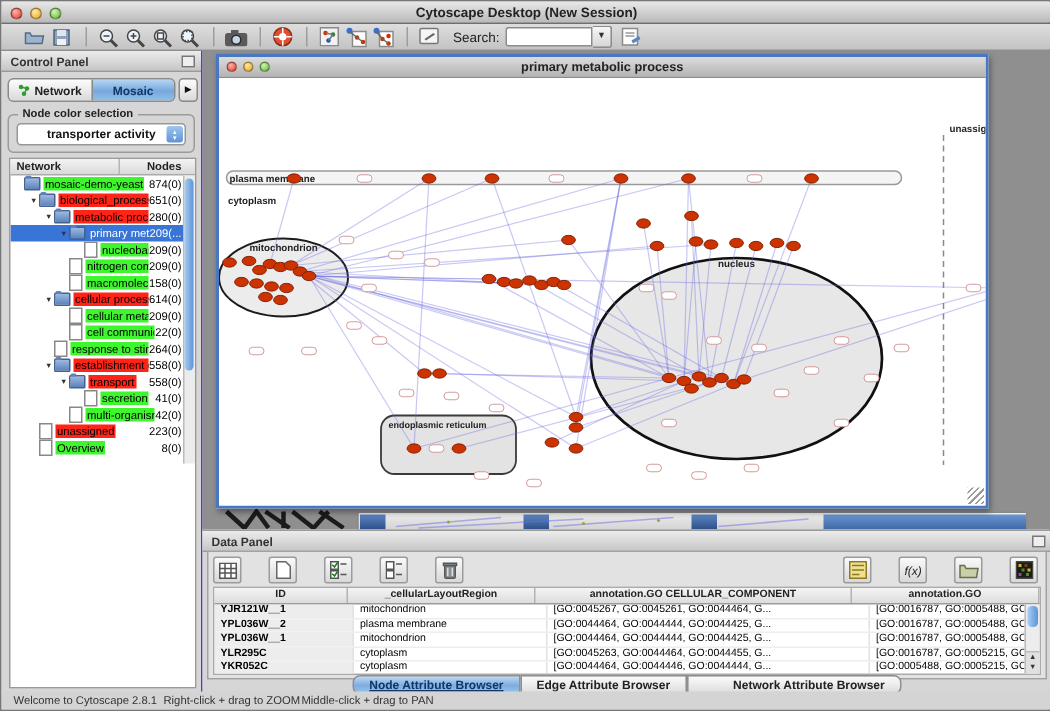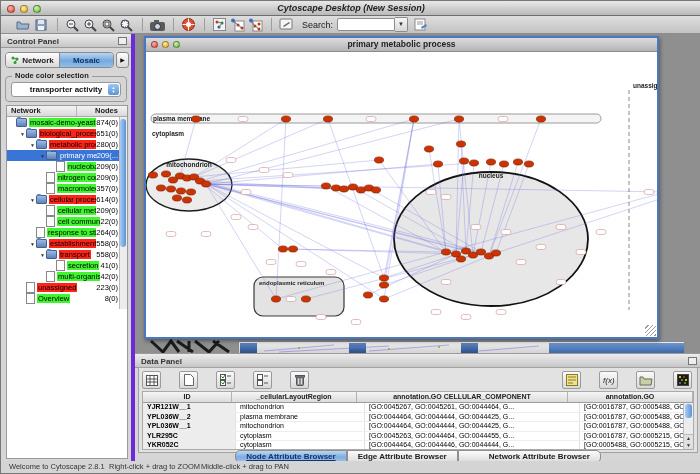--- a/index.html
+++ b/index.html
@@ -1,36 +1,36 @@
 <!DOCTYPE html>
 <html><head>
 <meta charset="utf-8">
 <style>
   html,body{margin:0;padding:0;}
   body{width:700px;height:474px;font-family:"Liberation Sans",sans-serif;-webkit-font-smoothing:antialiased;background:#d4d4d4;position:relative;overflow:hidden;}
   .app{position:absolute;inset:0;border:1px solid #777;box-sizing:border-box;}
   
-  .titlebar{position:absolute;left:0;top:0;width:700px;height:15px;background:linear-gradient(#e8e8e8,#b9b9b9);border-bottom:1px solid #6e6e6e;box-sizing:border-box;font-style:italic;}
+  .titlebar{position:absolute;left:0;top:0;width:700px;height:15px;background:linear-gradient(#e8e8e8,#b9b9b9);border-bottom:1px solid #6e6e6e;box-sizing:border-box;}
   .lights{position:absolute;left:6px;top:4px;display:flex;gap:5px;}
   .light{width:8px;height:8px;border-radius:50%;box-sizing:border-box;border:1px solid rgba(0,0,0,.35);}
   .light.red{background:radial-gradient(circle at 35% 30%,#ffb3a8,#ec6f5f 60%,#d9402e);}
   .light.yellow{background:radial-gradient(circle at 35% 30%,#ffe9b0,#f5c152 60%,#dda020);}
   .light.green{background:radial-gradient(circle at 35% 30%,#d2f3c0,#8ed460 60%,#5aa433);}
   .win-title{position:absolute;left:0;right:0;top:2px;text-align:center;font-size:9px;font-weight:bold;color:#222;}
   
   .toolbar{position:absolute;left:0;top:15px;width:700px;height:18px;background:linear-gradient(#dedede,#c3c3c3);border-bottom:1px solid #8e8e8e;box-sizing:border-box;display:flex;align-items:center;padding-left:14px;}
   .tb-btn{width:16px;height:15px;display:flex;align-items:center;justify-content:center;margin-right:2px;}
   .tb-sep{width:1px;height:13px;background:#9d9d9d;margin:0 6px;}
   .search-label{font-size:9px;color:#222;margin:0 4px 0 6px;}
   .search-box{width:56px;height:11px;background:#fff;border:1px solid #8c8c8c;border-radius:2px 0 0 2px;}
   .search-drop{width:12px;height:13px;background:linear-gradient(#f7f7f7,#d6d6d6);border:1px solid #8c8c8c;border-left:none;border-radius:0 2px 2px 0;font-size:6px;color:#333;text-align:center;line-height:13px;}
   
   .main{position:absolute;left:0;top:33px;width:700px;height:319px;}
   
-  .cpanel{position:absolute;left:0;top:0;width:134px;height:429px;background:#d6d6d6;border-right:4px solid #6d28d9;box-sizing:border-box;}
+  .cpanel{position:absolute;left:0;top:0;width:134px;height:429px;background:#d6d6d6;border-right:1px solid #6d28d9;box-sizing:border-box;}
   .panel-head{height:12px;background:linear-gradient(#ececec,#c6c6c6);border-bottom:1px solid #9a9a9a;font-size:8px;font-weight:bold;color:#333;padding:1px 4px 0 6px;display:flex;justify-content:space-between;align-items:center;}
   .float-ico{width:7px;height:6px;border:1px solid #777;background:#eee;position:relative;}
   .seg-wrap{display:flex;align-items:center;margin:4px 2px 3px 4px;}
   .seg{display:flex;height:14px;border:1px solid #8a8a8a;border-radius:4px;overflow:hidden;flex:1;}
   .seg-item{flex:1;display:flex;align-items:center;justify-content:center;font-size:8px;font-weight:bold;color:#222;background:linear-gradient(#fdfdfd,#d9d9d9);gap:3px;}
   .seg-item.sel{background:linear-gradient(#b8d6f2,#76a8dd 55%,#8fc0ea);color:#10366a;}
   .seg-div{width:1px;background:#8a8a8a;}
   .seg-arrow{width:11px;height:14px;border:1px solid #8a8a8a;border-radius:3px;margin-left:2px;background:linear-gradient(#fdfdfd,#d9d9d9);font-size:6px;line-height:14px;text-align:center;color:#111;}
   .groupbox{position:relative;margin:8px 4px 0 4px;border:1px solid #9a9a9a;border-radius:4px;height:24px;}
   .groupbox-title{position:absolute;top:-6px;left:6px;background:#d6d6d6;padding:0 3px;font-size:7.5px;font-weight:bold;color:#222;}
@@ -304,21 +304,21 @@
             <div class="trow" style="padding-left: 32px;">
               <span class="arrow"></span>
               <span class="ico ico-file"></span>
               <span class="lbl" style="background: rgb(62, 245, 46);">nitrogen compo</span>
               <span class="val">209(0)</span>
             </div>
             <div class="trow" style="padding-left: 32px;">
               <span class="arrow"></span>
               <span class="ico ico-file"></span>
               <span class="lbl" style="background: rgb(62, 245, 46);">macromolecule</span>
-              <span class="val">357(0)</span>
+              <span class="val">158(0)</span>
             </div>
             <div class="trow" style="padding-left: 22px;">
               <span class="arrow">▼</span>
               <span class="ico ico-folder"></span>
               <span class="lbl" style="background: rgb(255, 36, 23);">cellular process</span>
               <span class="val">614(0)</span>
             </div>
             <div class="trow" style="padding-left: 32px;">
               <span class="arrow"></span>
               <span class="ico ico-file"></span>

